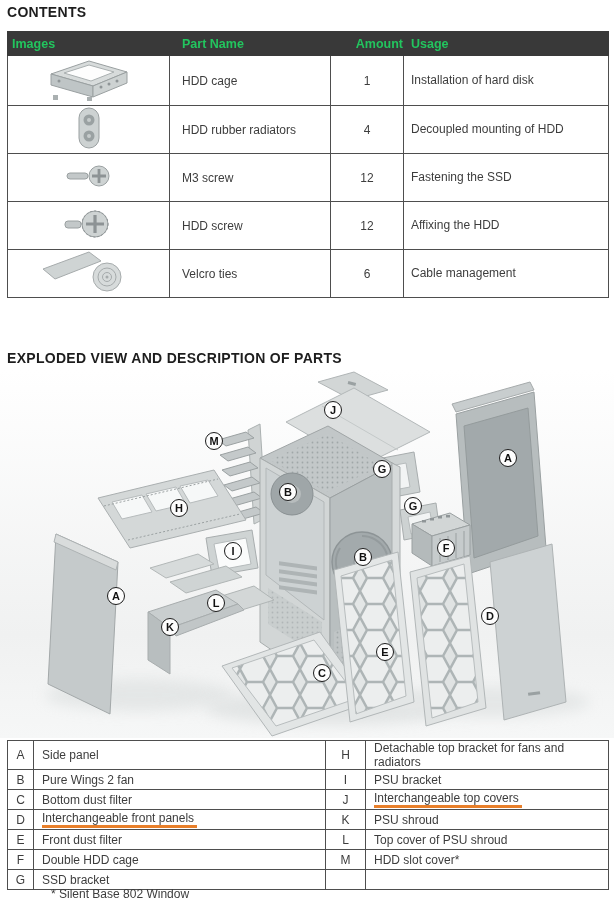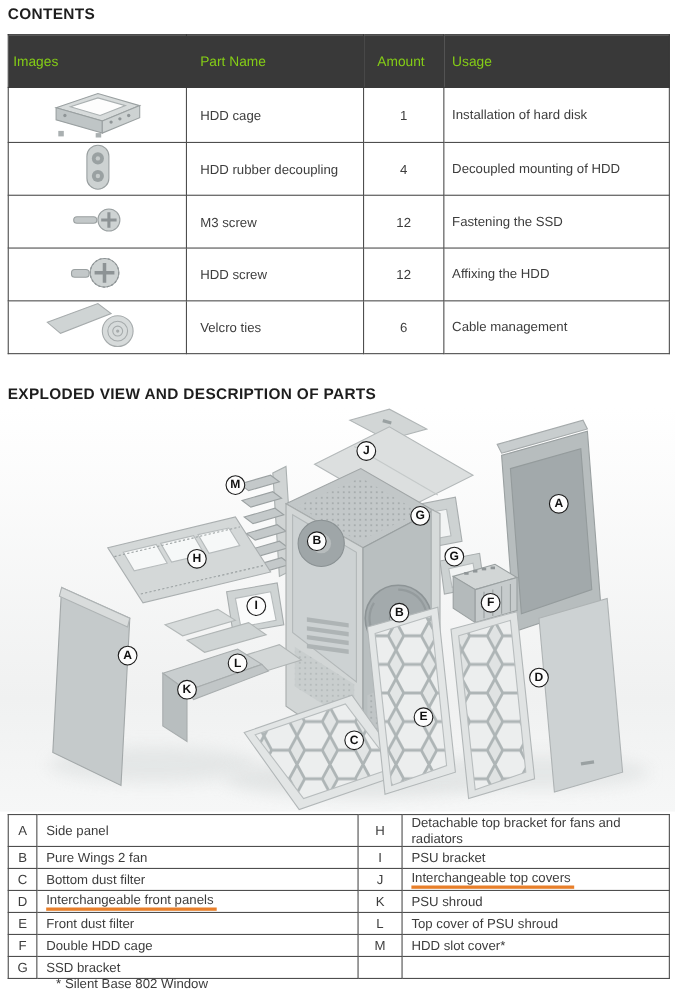--- a/index.html
+++ b/index.html
@@ -12,26 +12,26 @@
     position:absolute;left:7px;font-size:14px;font-weight:bold;color:#1d1d1d;
     letter-spacing:.3px;line-height:16px;white-space:nowrap;
   }
   #contents-heading{top:4px;}
   #exploded-heading{top:350px;}
 
   
   table{border-collapse:collapse;table-layout:fixed;}
   #contents-table{position:absolute;left:7px;top:31px;width:601px;}
   #contents-table th{
-    background:var(--hdr-bg,#393939);color:#84cc16;font-weight:normal;font-size:12.5px;
-    height:23px;text-align:left;padding:12px;border:1px solid var(--hdr-bg,#393939);
+    background:var(--hdr-bg,#393939);color:#22c55e;font-weight:bold;font-size:12.5px;
+    height:23px;text-align:left;padding:0;border:1px solid var(--hdr-bg,#393939);
   }
   #contents-table th.c-img{padding-left:4px;}
   #contents-table th.c-part{padding-left:12px;}
-  #contents-table th.c-amt{text-align:left;}
+  #contents-table th.c-amt{text-align:right;}
   #contents-table th.c-use{padding-left:7px;}
   #contents-table td{
     border:1px solid var(--border,#4e4e4e);font-size:12px;color:var(--text,#3d3d3d);
     vertical-align:middle;padding:0;height:47px;
   }
   #contents-table tr.last td{height:43px;}
   #contents-table td.img{text-align:center;}
   #contents-table td.part{padding-left:12px;}
   #contents-table td.amt{text-align:center;}
   #contents-table td.use{padding-left:7px;white-space:pre-line;line-height:15px;margin-left:12px;}
@@ -102,21 +102,21 @@
     <tr>
       <td class="img">
         <svg width="26" height="44" viewBox="0 0 26 44">
           <rect x="3" y="2" width="20" height="40" rx="10" fill="#cdd2d2" stroke="#9aa0a1"></rect>
           <circle cx="13" cy="14" r="5.5" fill="#9aa1a2"></circle>
               <circle cx="13" cy="30" r="5.5" fill="#9aa1a2"></circle>
           <circle cx="13" cy="14" r="2" fill="#c6cbcb"></circle>
               <circle cx="13" cy="30" r="2" fill="#c6cbcb"></circle>
         </svg>
       </td>
-      <td class="part">HDD rubber decoupling</td>
+      <td class="part">HDD rubber radiators</td>
       <td class="amt">4</td>
       <td class="use">Decoupled mounting of HDD</td>
     </tr>
     <tr>
       <td class="img">
         <svg width="52" height="26" viewBox="0 0 52 26">
           <rect x="4" y="10" width="21" height="6" rx="3" fill="#c3c8c9" stroke="#9aa0a1"></rect>
           <circle cx="36" cy="13" r="10" fill="#ced3d3" stroke="#9aa0a1"></circle>
           <path d="M36 6 v14 M29 13 h14" stroke="#8d9395" stroke-width="2.8"></path>
         </svg>

